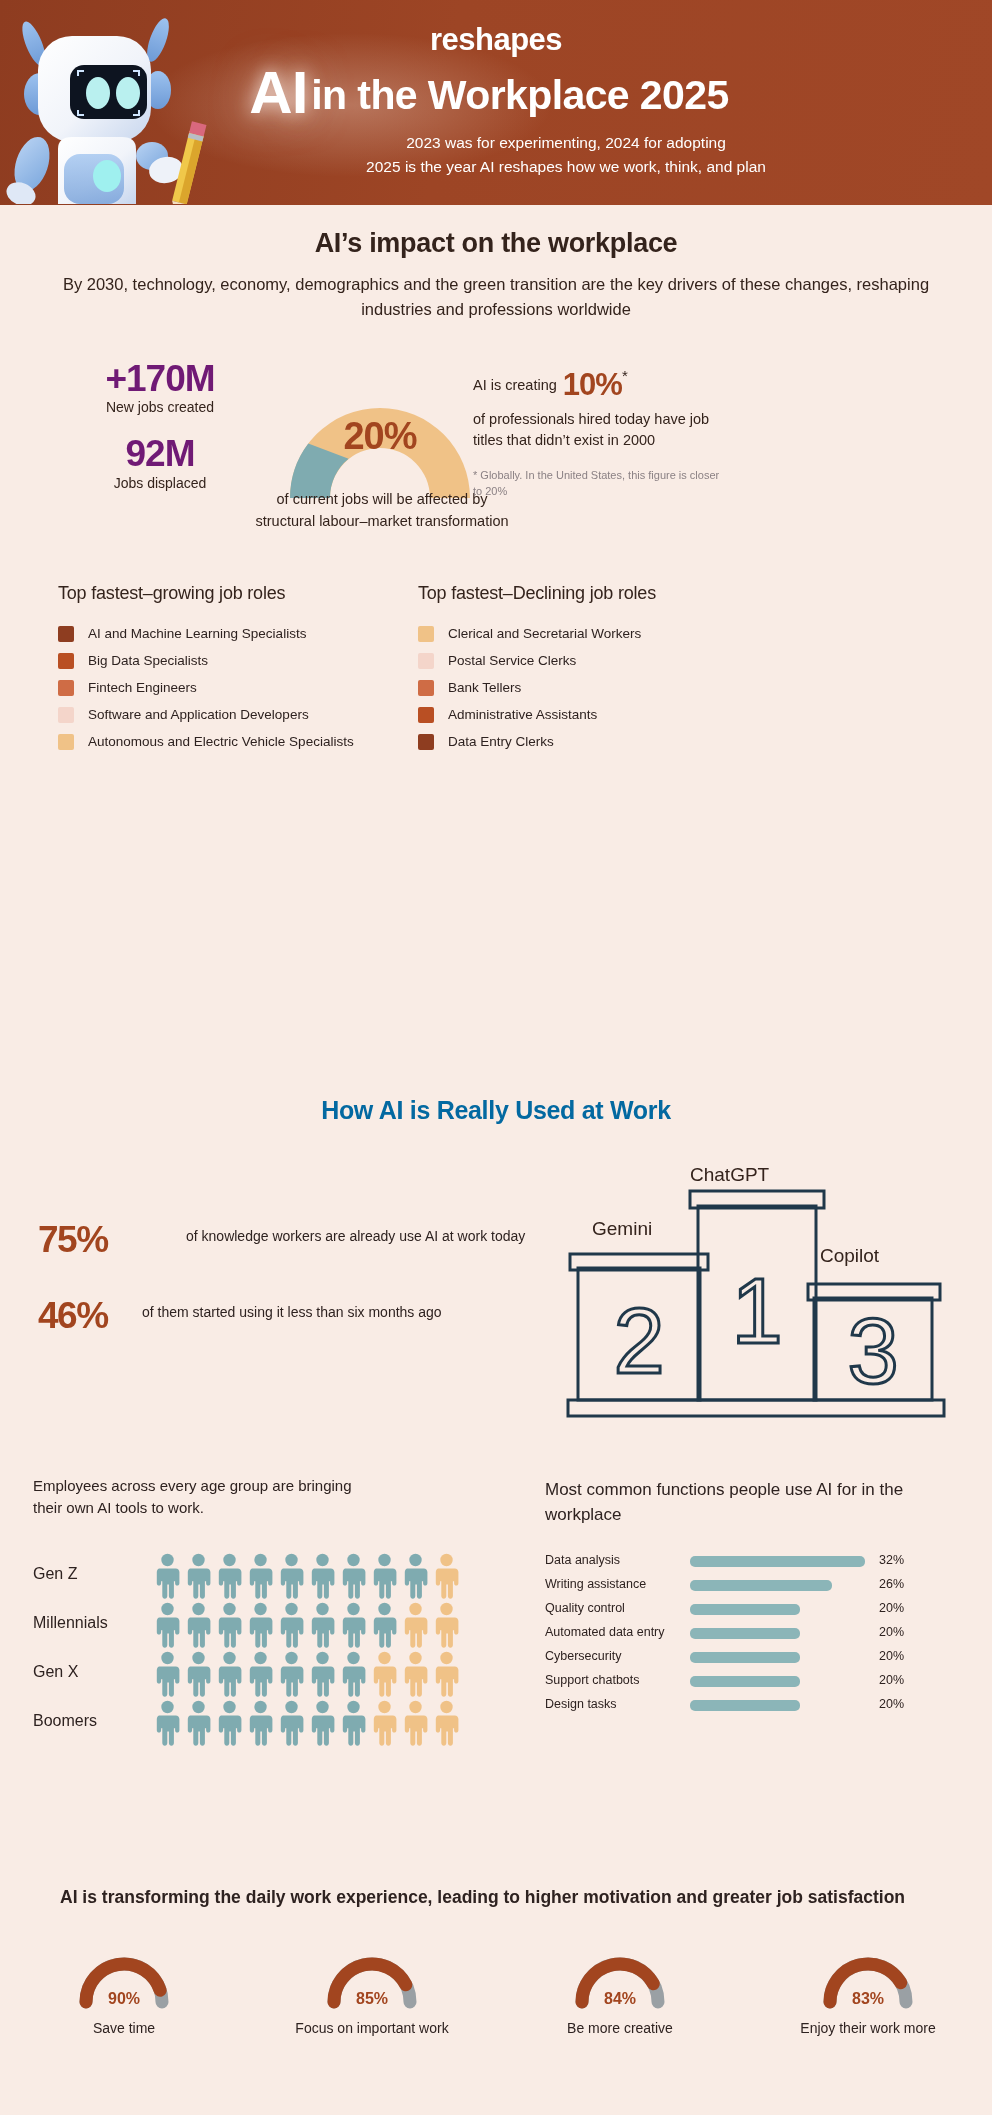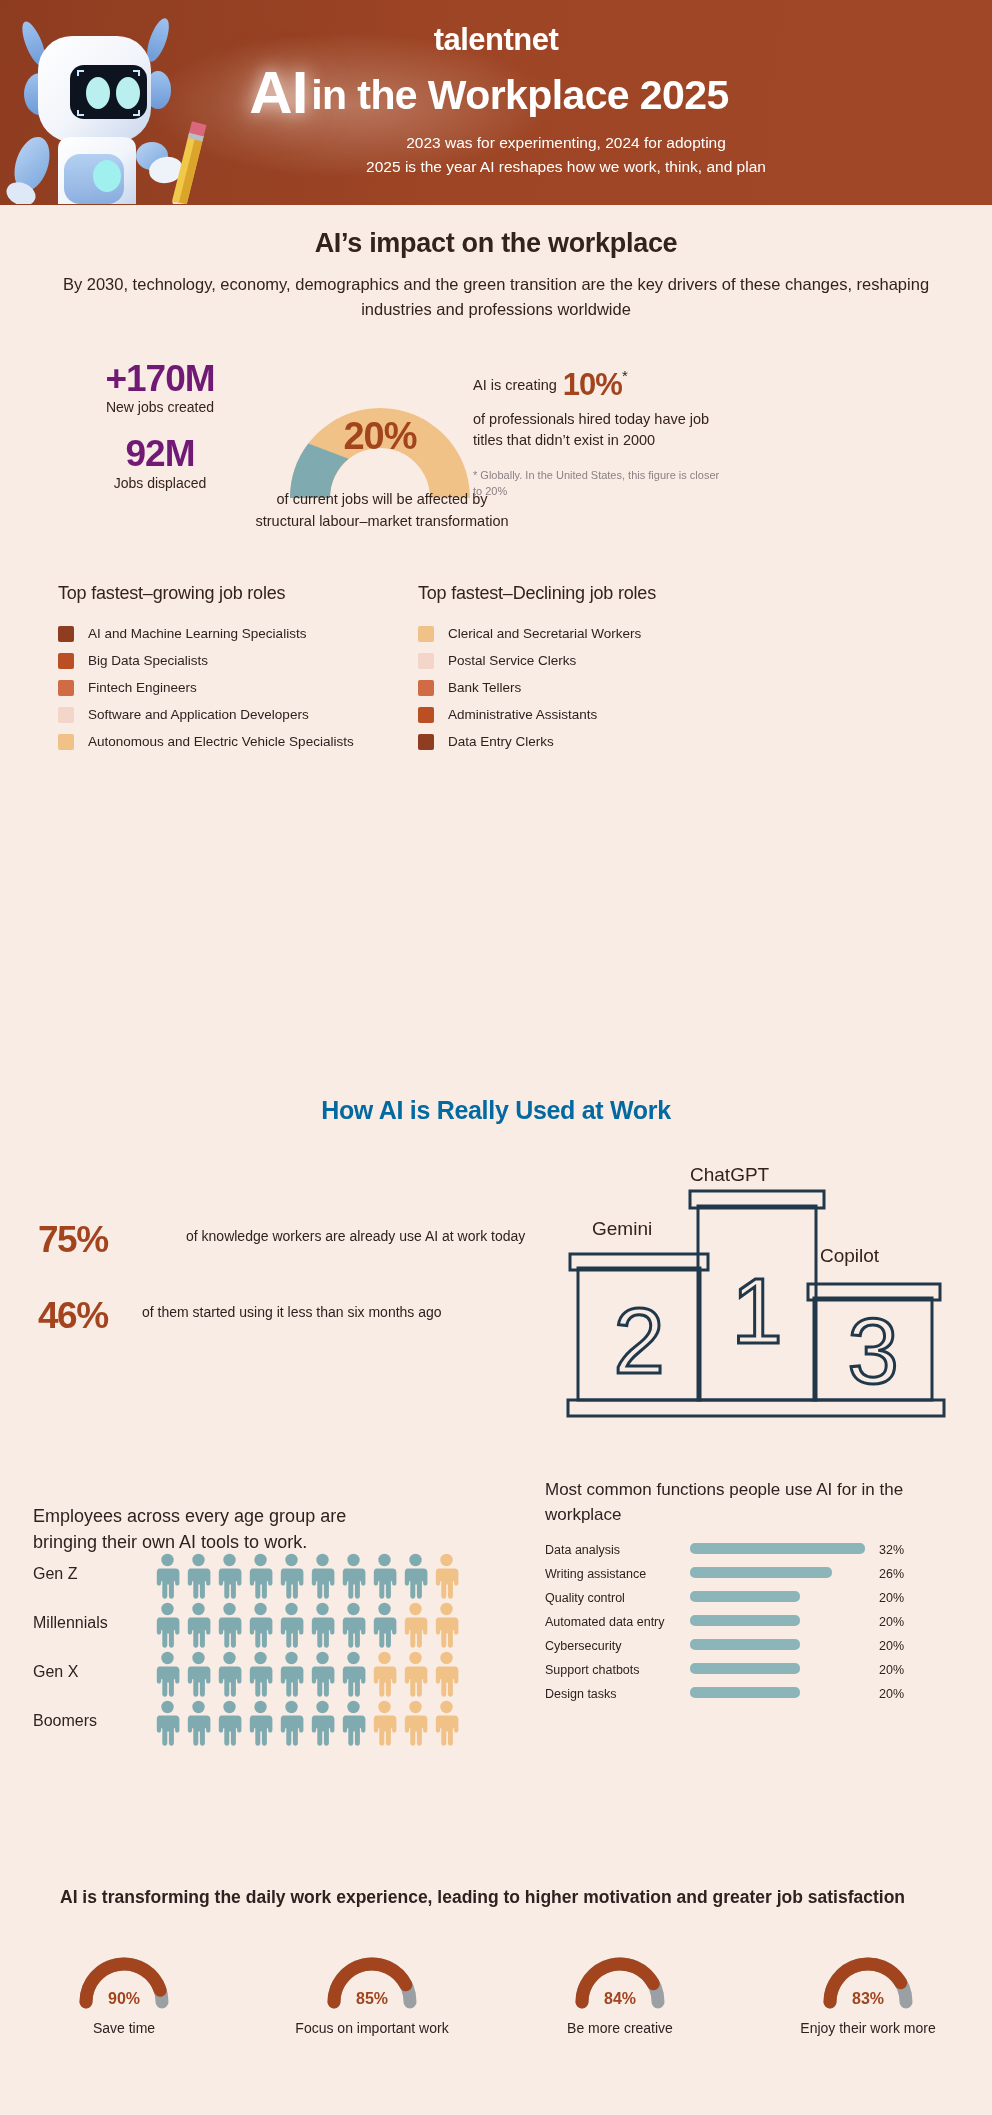--- a/index.html
+++ b/index.html
@@ -132,30 +132,30 @@
 
   .podium { position: absolute; left: 540px; top: 1146px; width: 440px; height: 272px; }
   .pod-label { position: absolute; font-size: 19px; color: #34231c; }
   .pl-gemini  { left: 592px; top: 1218px; }
   .pl-chatgpt { left: 690px; top: 1164px; }
   .pl-copilot { left: 820px; top: 1245px; }
 
   
   .ppl-head {
     position: absolute; left: 33px; top: 1475px; width: 350px;
-    font-size: 18px; line-height: 1.45; color: #2e2220; margin-top: 28px;
+    font-size: 15px; line-height: 1.45; color: #2e2220;
   }
   .ppl-row { position: absolute; left: 33px; width: 330px; height: 46px; }
   .ppl-lbl { position: absolute; left: 0; top: 12px; font-size: 16px; color: #2e2220; }
   .ppl-icons { position: absolute; left: 120px; top: 0; display: flex; gap: 2px; }
 
   
   .fn-head { position: absolute; left: 545px; top: 1478px; width: 400px; font-size: 17px; line-height: 1.45; color: #2e2220; }
   .fn-rows { position: absolute; left: 545px; top: 1543px; width: 420px; }
-  .fn-row { display: flex; align-items: flex-start; height: 24px; }
+  .fn-row { display: flex; align-items: flex-end; height: 24px; }
   .fn-lbl { width: 145px; font-size: 12.5px; color: #2e2220; }
   .fn-track { width: 175px; }
   .fn-bar { height: 11px; background: #8bb5b8; border-radius: 5px; }
   .fn-val { width: 52px; text-align: left; padding-left: 14px; font-size: 12.5px; color: #2e2220; }
 
   
   .s3-head {
     position: absolute; left: 60px; right: 60px; top: 1884px;
     text-align: left; font-size: 17.5px; font-weight: 700; color: #2e2220; line-height: 1.55;
   }
@@ -222,21 +222,21 @@
       <g transform="rotate(14 185 150)">
         <rect x="178" y="128" width="15" height="72" fill="#f0c84a"></rect>
         <rect x="185" y="128" width="8" height="72" fill="#dba52c"></rect>
         <rect x="178" y="118" width="15" height="12" fill="#d9687d"></rect>
         <rect x="178" y="130" width="15" height="5" fill="#b9bec6"></rect>
         <path d="M178 200 l7.5 14 l7.5 -14 z" fill="#f3dfc0"></path>
         <path d="M182 208 l3.5 6 l3.5 -6 z" fill="#3a3a3a"></path>
       </g>
     </svg>
 
-    <div class="logo">talentnet</div>
+    <div class="logo">reshapes</div>
     <div class="headline">
       <span class="ai-word">AI</span><span>in the Workplace 2025</span>
     </div>
     <div class="subhead">
       <div>2023 was for experimenting, 2024 for adopting</div>
       <div>2025 is the year AI reshapes how we work, think, and plan</div>
     </div>
   </div>
 
   <div class="s1-title">AI’s impact on the workplace</div>

